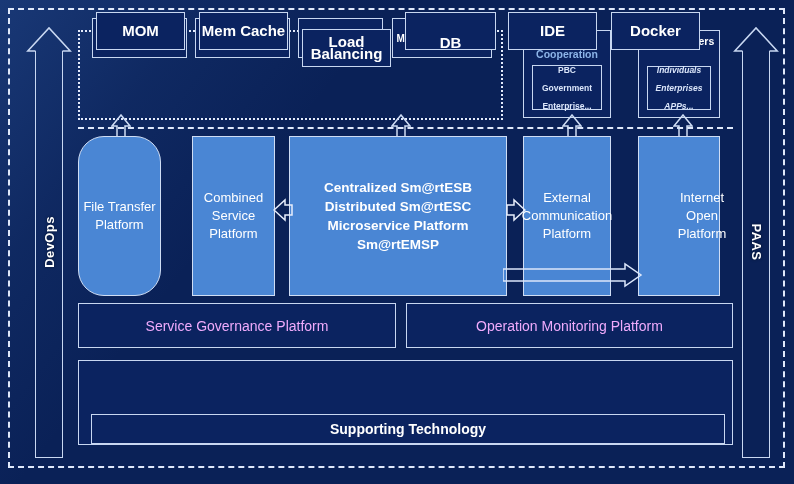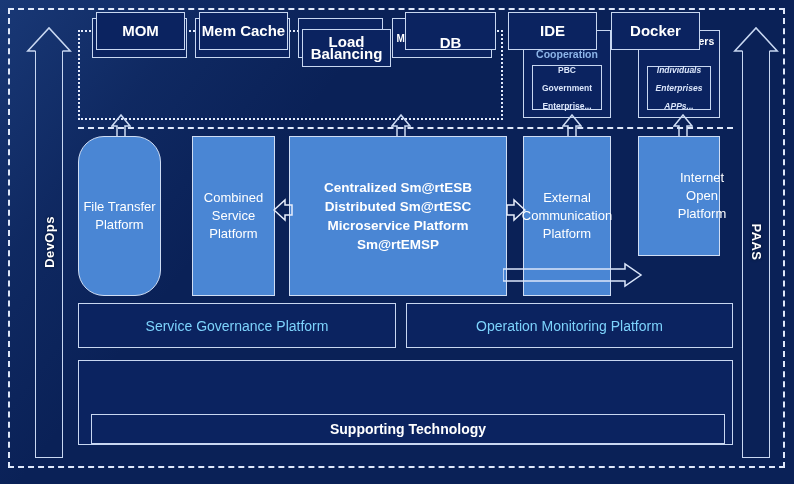--- a/index.html
+++ b/index.html
@@ -172,21 +172,21 @@
   .gov-box {
     position: absolute;
     top: 303px;
     height: 45px;
     border: 1.4px solid #c8d7f1;
     box-sizing: border-box;
     background: #0b2360;
     display: flex;
     align-items: center;
     justify-content: center;
-    color: #7dd3fc;
+    color: #f0abfc;
     font-size: 14px;
   }
 
   
   #tech-outer {
     position: absolute;
     left: 78px; top: 360px;
     width: 655px; height: 85px;
     border: 1.4px solid #c8d7f1;
     box-sizing: border-box;
@@ -305,21 +305,21 @@
   <div class="plat-box wide" style="left:289px; top:136px; width:218px; height:160px; white-space:pre-line;">
     <span>Centralized Sm@rtESB
 Distributed Sm@rtESC
 Microservice Platform Sm@rtEMSP</span>
   </div>
 
   <div class="plat-box" style="left:523px; top:136px; width:88px; height:160px;">
     <span>External Communication Platform</span>
   </div>
 
-  <div class="plat-box" style="left:638px; top:136px; width:82px; height:120px;padding-left:46px;">
+  <div class="plat-box" style="left:638px; top:136px; width:82px; height:160px;padding-left:46px;">
     <span>Internet Open Platform</span>
   </div>
 
   <div class="h-arrow" style="left:273px; top:198px;">
     <svg width="20" height="24" viewBox="0 0 20 24">
       <polygon points="1,12 12,2 12,7 19,7 19,17 12,17 12,22" fill="none" stroke="#e6edfb" stroke-width="1.5"></polygon>
     </svg>
   </div>
 
   <div class="h-arrow" style="left:506px; top:198px;">

